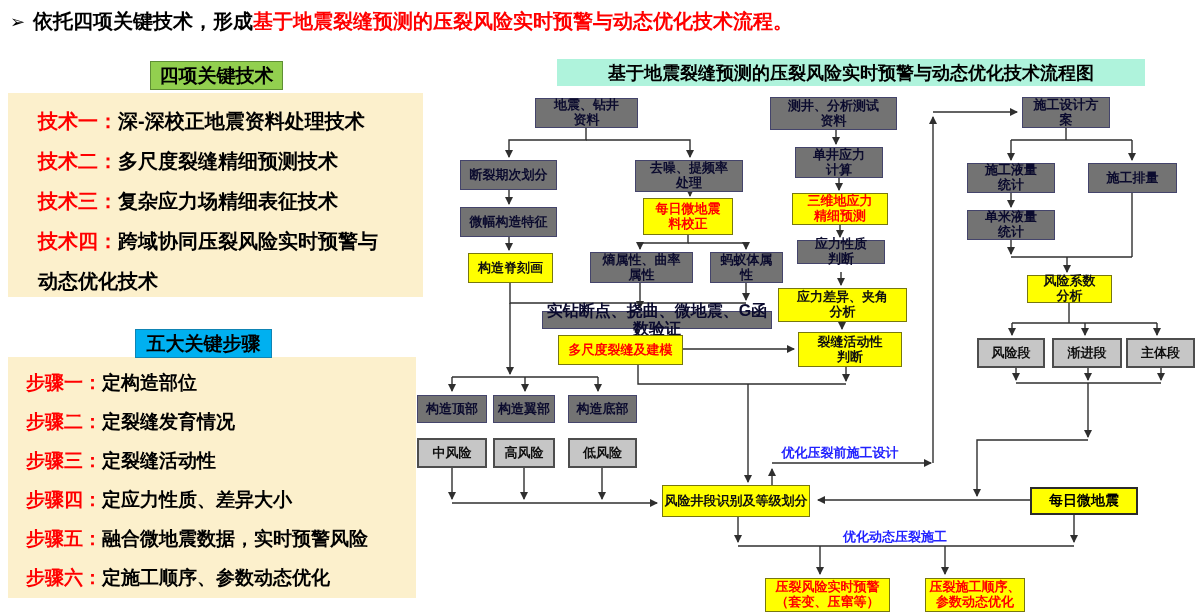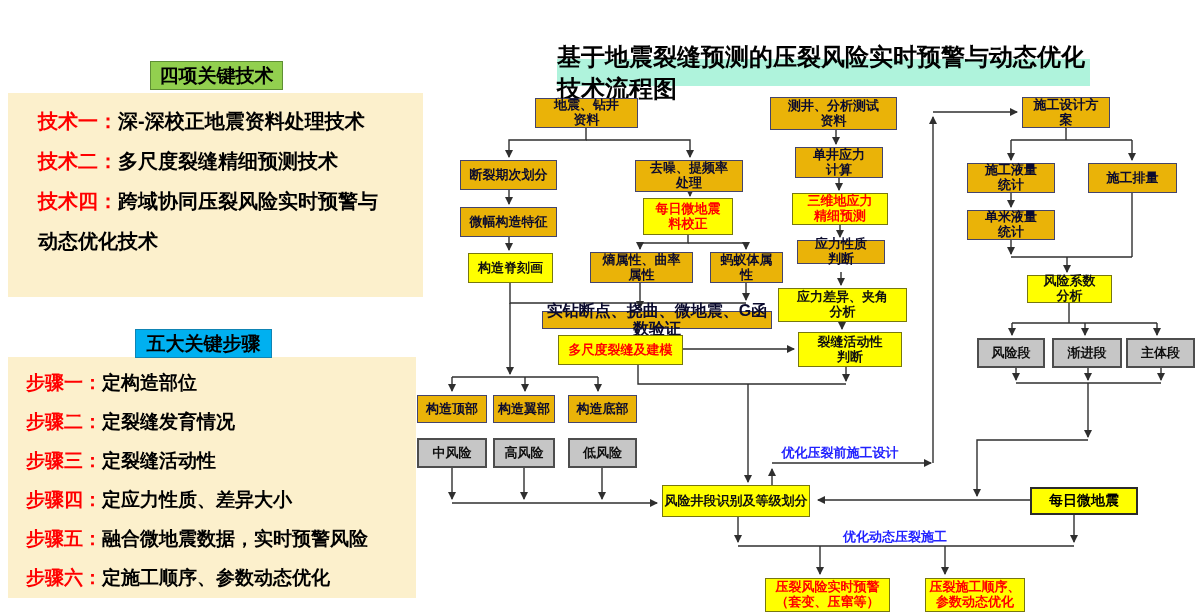--- a/index.html
+++ b/index.html
@@ -15,46 +15,50 @@
   #tech-header{left:150px;top:61px;width:133px;height:29px;background:#92d04f;border:1px solid #5f8f35;}
   #steps-header{left:135px;top:329px;width:137px;height:29px;background:#00b0f0;border:1px solid #0f84b4;}
   .panel{position:absolute;background:#fcf0cc;box-sizing:border-box;z-index:1;}
   #tech-panel{left:8px;top:93px;width:415px;height:204px;padding:8px 34px 0 30px;}
   #steps-panel{left:8px;top:357px;width:408px;height:241px;padding:6px 8px 0 18px;}
   #tech-panel .p-line{font-size:20px;line-height:40px;font-weight:bold;}
   #steps-panel .p-line{font-size:19px;line-height:39px;font-weight:bold;}
   .p-line .lab{color:#ff0000;}
   .p-line .txt{color:#000;}
   
-  #fc-title{position:absolute;left:557px;top:59px;width:533px;height:27px;background:#aff3dc;
-            display:flex;align-items:center;justify-content:center;font-size:24px;font-weight:bold;color:#000;z-index:2;}
+  #fc-title{position:absolute;left:557px;top:59px;width:588px;height:27px;background:#aff3dc;
+            display:flex;align-items:center;justify-content:center;font-size:18px;font-weight:bold;color:#000;z-index:2;}
   #wires{position:absolute;left:0;top:0;z-index:1;pointer-events:none;}
   #wires polyline{fill:none;stroke:#2f2f2f;stroke-width:1.4;}
   #wires .arrow{fill:#2f2f2f;stroke:none;}
   .node{position:absolute;display:flex;align-items:center;justify-content:center;text-align:center;
         white-space:pre-line;font-weight:bold;font-size:13px;line-height:1.12;box-sizing:border-box;z-index:2;}
-  .lav{background:#eab308;border:1px solid #44446b;color:#0b0b2e;}
+  .lav{background:#737373;border:1px solid #44446b;color:#0b0b2e;}
   .yel{background:#ffff00;border:1px solid #77770f;color:#101010;}
   .yelred{background:#ffff00;border:1px solid #77770f;color:#ff0000;}
   .gray{background:#c6c6c6;border:2px solid #4d4d4d;color:#101010;}
   .daily{background:#ffff00;border:2px solid #2b2b2b;color:#000;font-size:14px;}
   .small{font-size:16px;}
   .flow-label{position:absolute;color:#2222ff;font-weight:bold;font-size:13px;text-align:center;z-index:3;white-space:nowrap;}
 </style>
 </head>
 <body>
 
 <div id="canvas">
 
+  <div id="bullet">
+    <span class="glyph">➢</span><span>依托四项关键技术，形成</span><span class="red">基于地震裂缝预测的压裂风险实时预警与动态优化技术流程。</span>
+  </div>
 
   <div id="tech-header" class="hdr">四项关键技术</div>
   <div id="tech-panel" class="panel">
     <div id="tech-list">
         <div class="p-line"><span class="lab">技术一：</span><span class="txt">深-深校正地震资料处理技术</span></div>
         <div class="p-line"><span class="lab">技术二：</span><span class="txt">多尺度裂缝精细预测技术</span></div>
+        <div class="p-line"><span class="lab">技术三：</span><span class="txt">复杂应力场精细表征技术</span></div>
         <div class="p-line"><span class="lab">技术四：</span><span class="txt">跨域协同压裂风险实时预警与动态优化技术</span></div>
       </div>
   </div>
 
   <div id="steps-header" class="hdr">五大关键步骤</div>
   <div id="steps-panel" class="panel">
     <div id="step-list">
         <div class="p-line"><span class="lab">步骤一：</span><span class="txt">定构造部位</span></div>
         <div class="p-line"><span class="lab">步骤二：</span><span class="txt">定裂缝发育情况</span></div>
         <div class="p-line"><span class="lab">步骤三：</span><span class="txt">定裂缝活动性</span></div>

